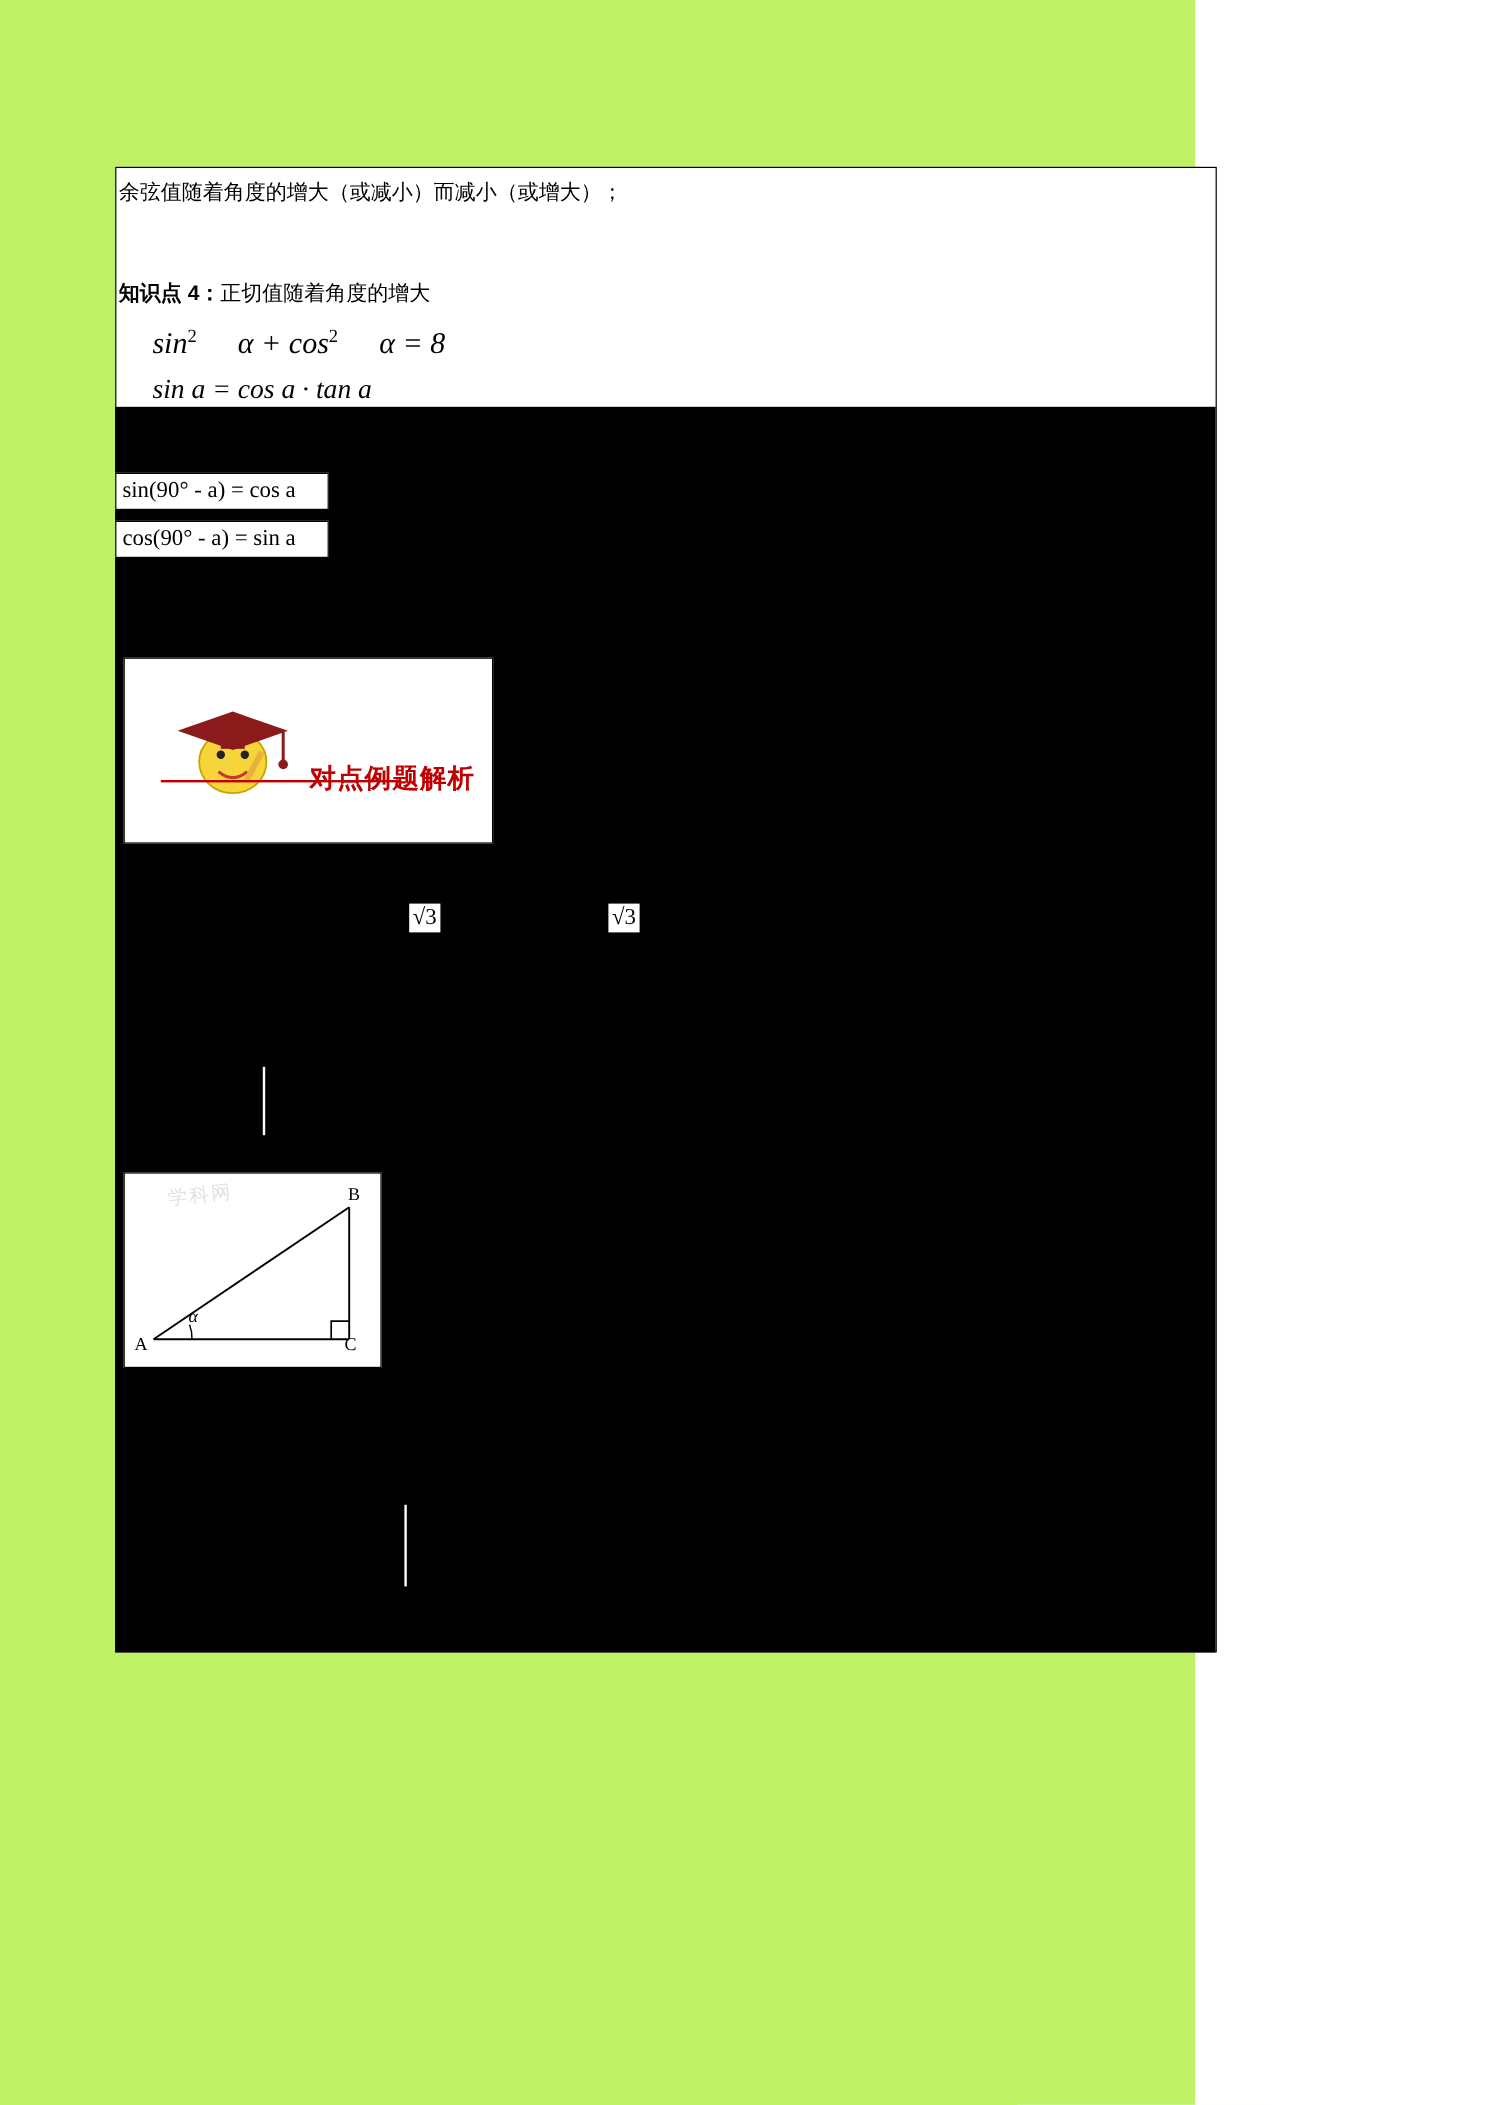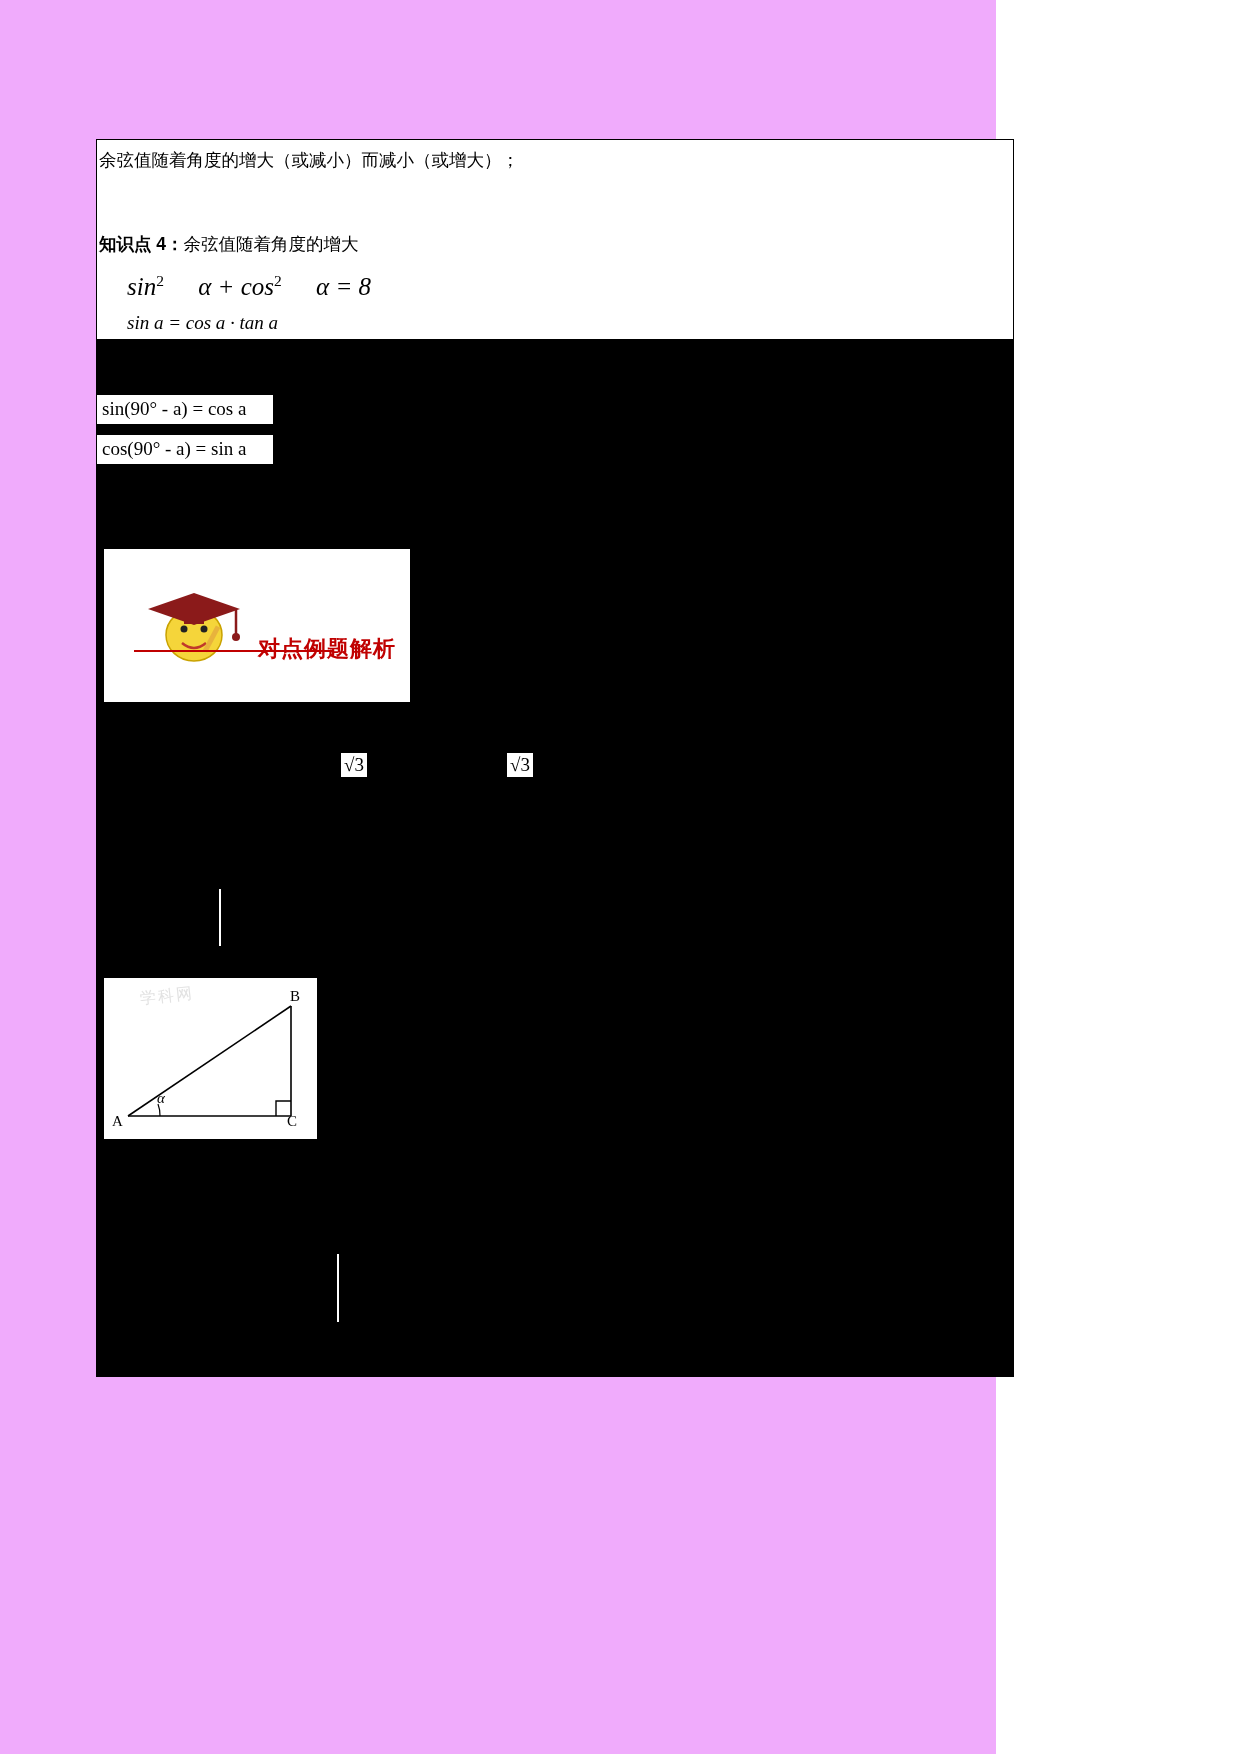--- a/index.html
+++ b/index.html
@@ -14,21 +14,21 @@
     font-family: "Liberation Sans", sans-serif;
     overflow: hidden;
   }
 
   
   #page {
     position: absolute;
     left: 0; top: 0;
     width: 996px;
     height: 1754px;
-    background: #f0abfc;
+    background: #bef264;
   }
 
   
   #content-frame {
     position: absolute;
     left: 96px;
     top: 139px;
     width: 918px;
     height: 1238px;
     border: 1px solid #000000;
@@ -64,21 +64,21 @@
     position: absolute;
     font-family: "Liberation Serif", serif;
     color: #000000;
     white-space: nowrap;
   }
 
   .math-big {
     font-size: 25px;
   }
   .math-small {
-    font-size: 19px;
+    font-size: 23px;
   }
 
   sup.m {
     font-size: 0.62em;
     vertical-align: super;
   }
 
   .ital {
     font-style: italic;
     margin-left: 28px;
@@ -179,21 +179,21 @@
 <body>
 
 <div id="page">
 
   <div id="content-frame"></div>
 
   <div class="text-line" style="left:99px; top:148px;">余弦值随着角度的增大（或减小）而减小（或增大）；</div>
 
 
   <div class="text-line bold-lead" style="left:99px; top:232px;">
-    <b>知识点 4：</b><span>余弦值随着角度的增大</span>
+    <b>知识点 4：</b><span>正切值随着角度的增大</span>
   </div>
 
   <div class="math-line math-big" style="left:99px; top:272px;">
     <span class="ital">sin</span><sup class="m">2</sup><span class="ital"> α + cos</span><sup class="m">2</sup><span class="ital"> α = 8</span>
   </div>
 
   <div class="math-line math-small ital" style="left:99px; top:312px;">sin a = cos a · tan a</div>
 
   <div id="black-region"></div>
 

